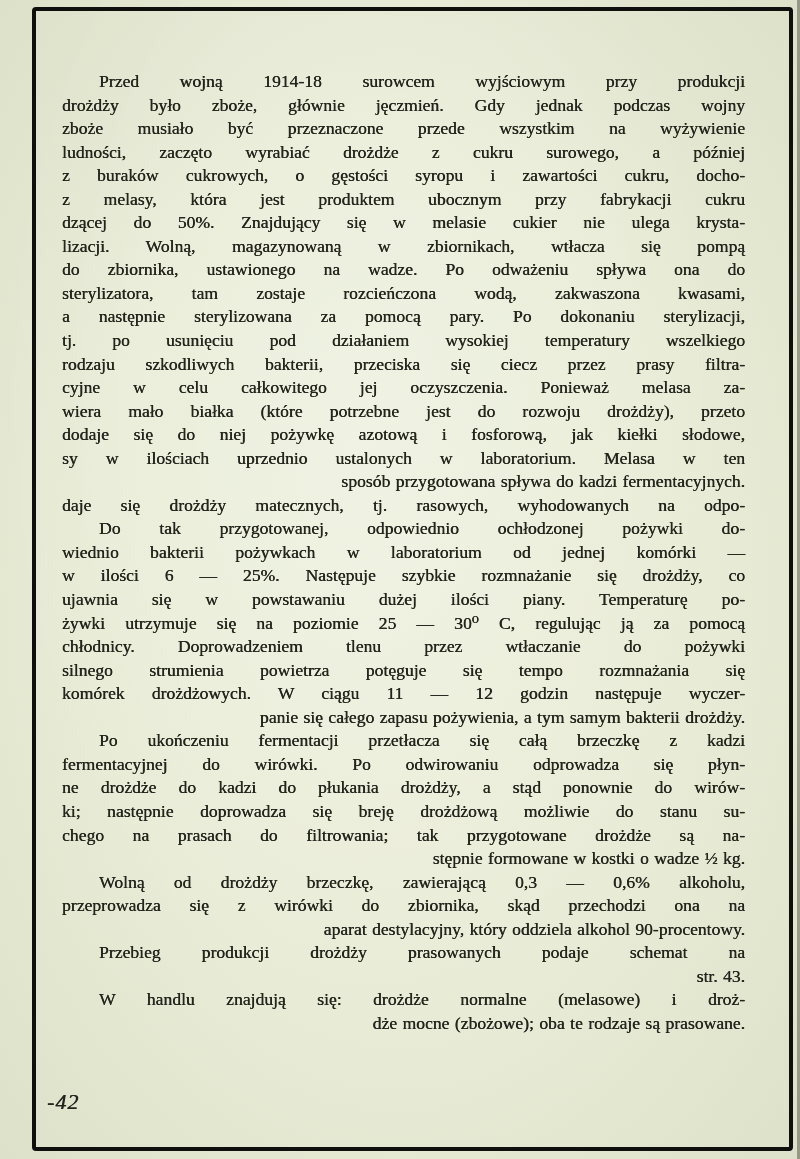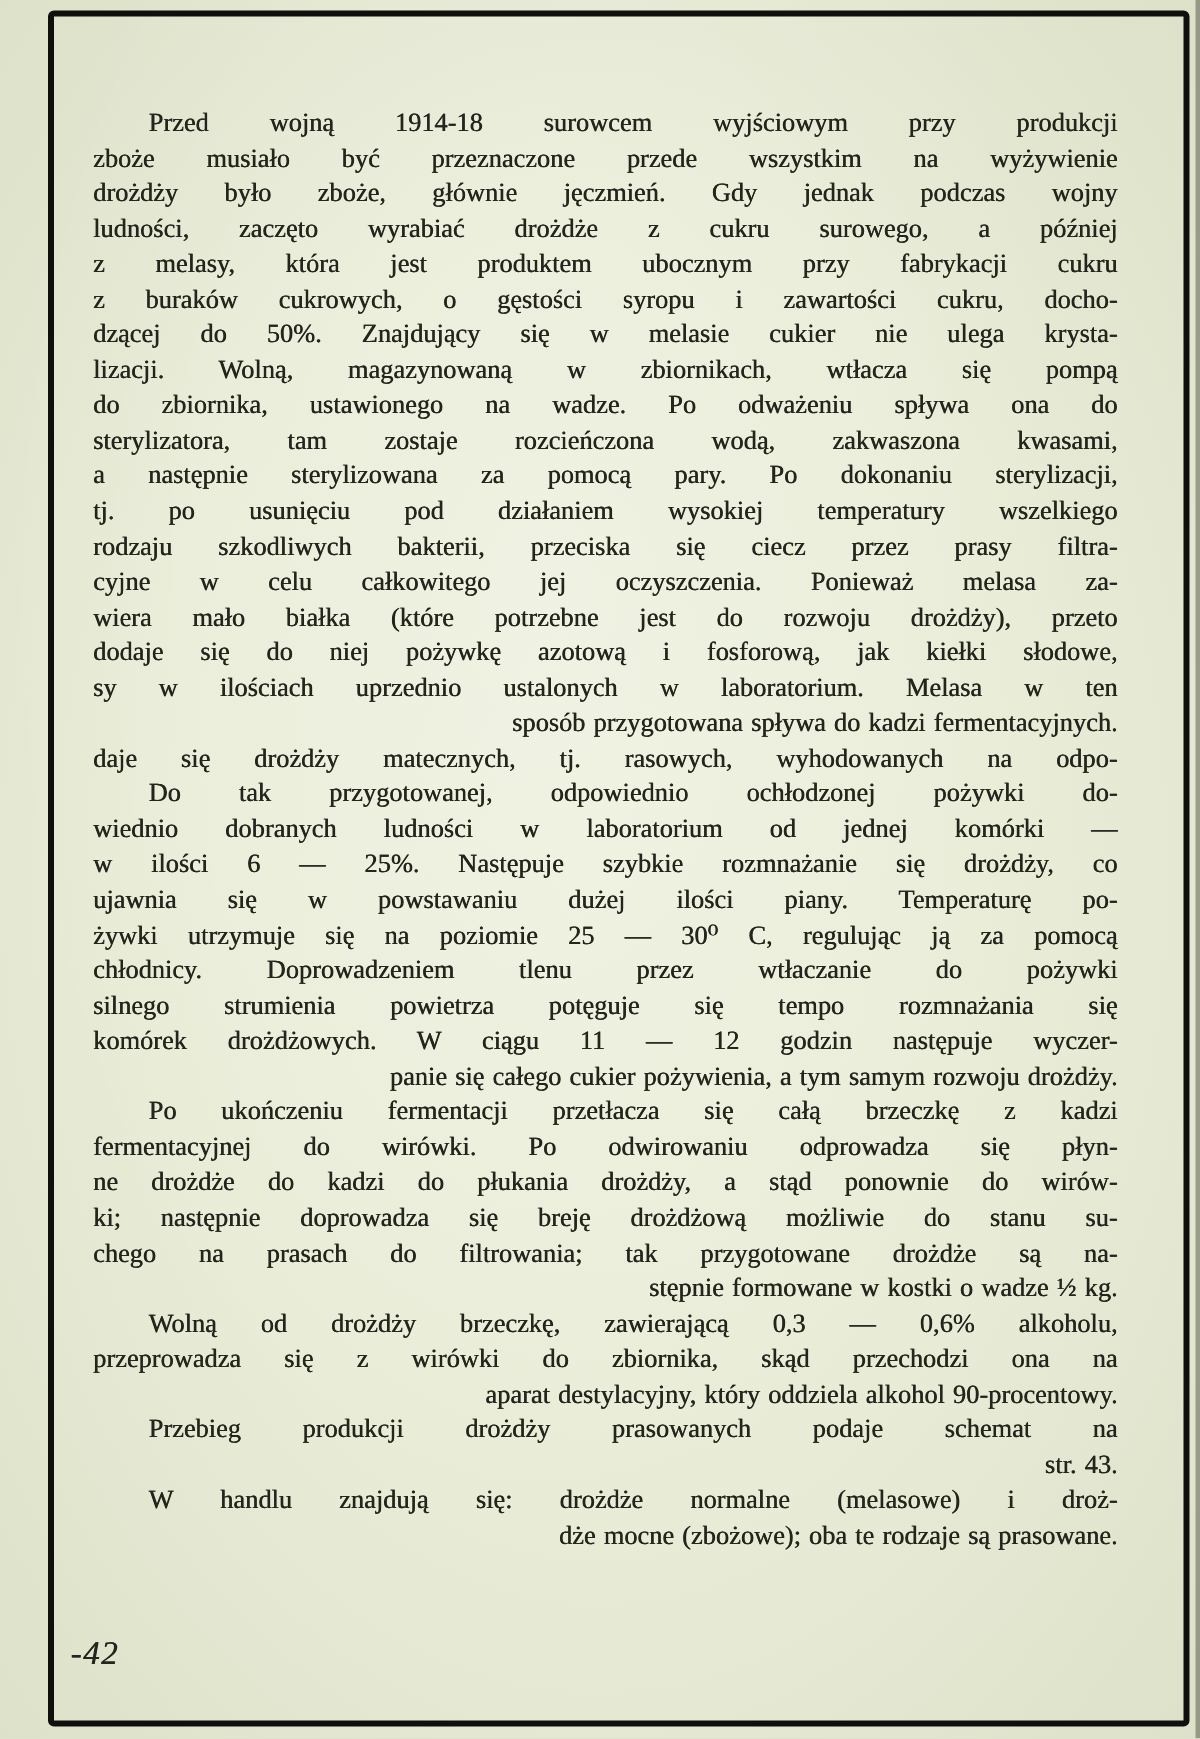--- a/index.html
+++ b/index.html
@@ -66,49 +66,49 @@
   }
 </style>
 </head>
 <body>
 
 <div class="page">
   <div class="frame"></div>
   <div class="text-block">
       <div class="paragraph">
         <div class="line first just">Przed wojną 1914-18 surowcem wyjściowym przy produkcji</div>
+        <div class="line just">drożdży było zboże, głównie jęczmień. Gdy jednak podczas wojny</div>
         <div class="line just">zboże musiało być przeznaczone przede wszystkim na wyżywienie</div>
-        <div class="line just">drożdży było zboże, głównie jęczmień. Gdy jednak podczas wojny</div>
         <div class="line just">ludności, zaczęto wyrabiać drożdże z cukru surowego, a później</div>
+        <div class="line just">z buraków cukrowych, o gęstości syropu i zawartości cukru, docho-</div>
         <div class="line just">z melasy, która jest produktem ubocznym przy fabrykacji cukru</div>
-        <div class="line just">z buraków cukrowych, o gęstości syropu i zawartości cukru, docho-</div>
         <div class="line just">dzącej do 50%. Znajdujący się w melasie cukier nie ulega krysta-</div>
         <div class="line just">lizacji. Wolną, magazynowaną w zbiornikach, wtłacza się pompą</div>
         <div class="line just">do zbiornika, ustawionego na wadze. Po odważeniu spływa ona do</div>
         <div class="line just">sterylizatora, tam zostaje rozcieńczona wodą, zakwaszona kwasami,</div>
         <div class="line just">a następnie sterylizowana za pomocą pary. Po dokonaniu sterylizacji,</div>
         <div class="line just">tj. po usunięciu pod działaniem wysokiej temperatury wszelkiego</div>
         <div class="line just">rodzaju szkodliwych bakterii, przeciska się ciecz przez prasy filtra-</div>
         <div class="line just">cyjne w celu całkowitego jej oczyszczenia. Ponieważ melasa za-</div>
         <div class="line just">wiera mało białka (które potrzebne jest do rozwoju drożdży), przeto</div>
         <div class="line just">dodaje się do niej pożywkę azotową i fosforową, jak kiełki słodowe,</div>
         <div class="line just">sy w ilościach uprzednio ustalonych w laboratorium. Melasa w ten</div>
         <div class="line">sposób przygotowana spływa do kadzi fermentacyjnych.</div>
       </div>
       <div class="paragraph">
         <div class="line just">daje się drożdży matecznych, tj. rasowych, wyhodowanych na odpo-</div>
         <div class="line first just">Do tak przygotowanej, odpowiednio ochłodzonej pożywki do-</div>
-        <div class="line just">wiednio dobranych ludności w laboratorium od jednej komórki —</div>
+        <div class="line just">wiednio bakterii pożywkach w laboratorium od jednej komórki —</div>
         <div class="line just">w ilości 6 — 25%. Następuje szybkie rozmnażanie się drożdży, co</div>
         <div class="line just">ujawnia się w powstawaniu dużej ilości piany. Temperaturę po-</div>
         <div class="line just">żywki utrzymuje się na poziomie 25 — 30⁰ C, regulując ją za pomocą</div>
         <div class="line just">chłodnicy. Doprowadzeniem tlenu przez wtłaczanie do pożywki</div>
         <div class="line just">silnego strumienia powietrza potęguje się tempo rozmnażania się</div>
         <div class="line just">komórek drożdżowych. W ciągu 11 — 12 godzin następuje wyczer-</div>
-        <div class="line">panie się całego cukier pożywienia, a tym samym rozwoju drożdży.</div>
+        <div class="line">panie się całego zapasu pożywienia, a tym samym bakterii drożdży.</div>
       </div>
       <div class="paragraph">
         <div class="line first just">Po ukończeniu fermentacji przetłacza się całą brzeczkę z kadzi</div>
         <div class="line just">fermentacyjnej do wirówki. Po odwirowaniu odprowadza się płyn-</div>
         <div class="line just">ne drożdże do kadzi do płukania drożdży, a stąd ponownie do wirów-</div>
         <div class="line just">ki; następnie doprowadza się breję drożdżową możliwie do stanu su-</div>
         <div class="line just">chego na prasach do filtrowania; tak przygotowane drożdże są na-</div>
         <div class="line">stępnie formowane w kostki o wadze ½ kg.</div>
       </div>
       <div class="paragraph">

